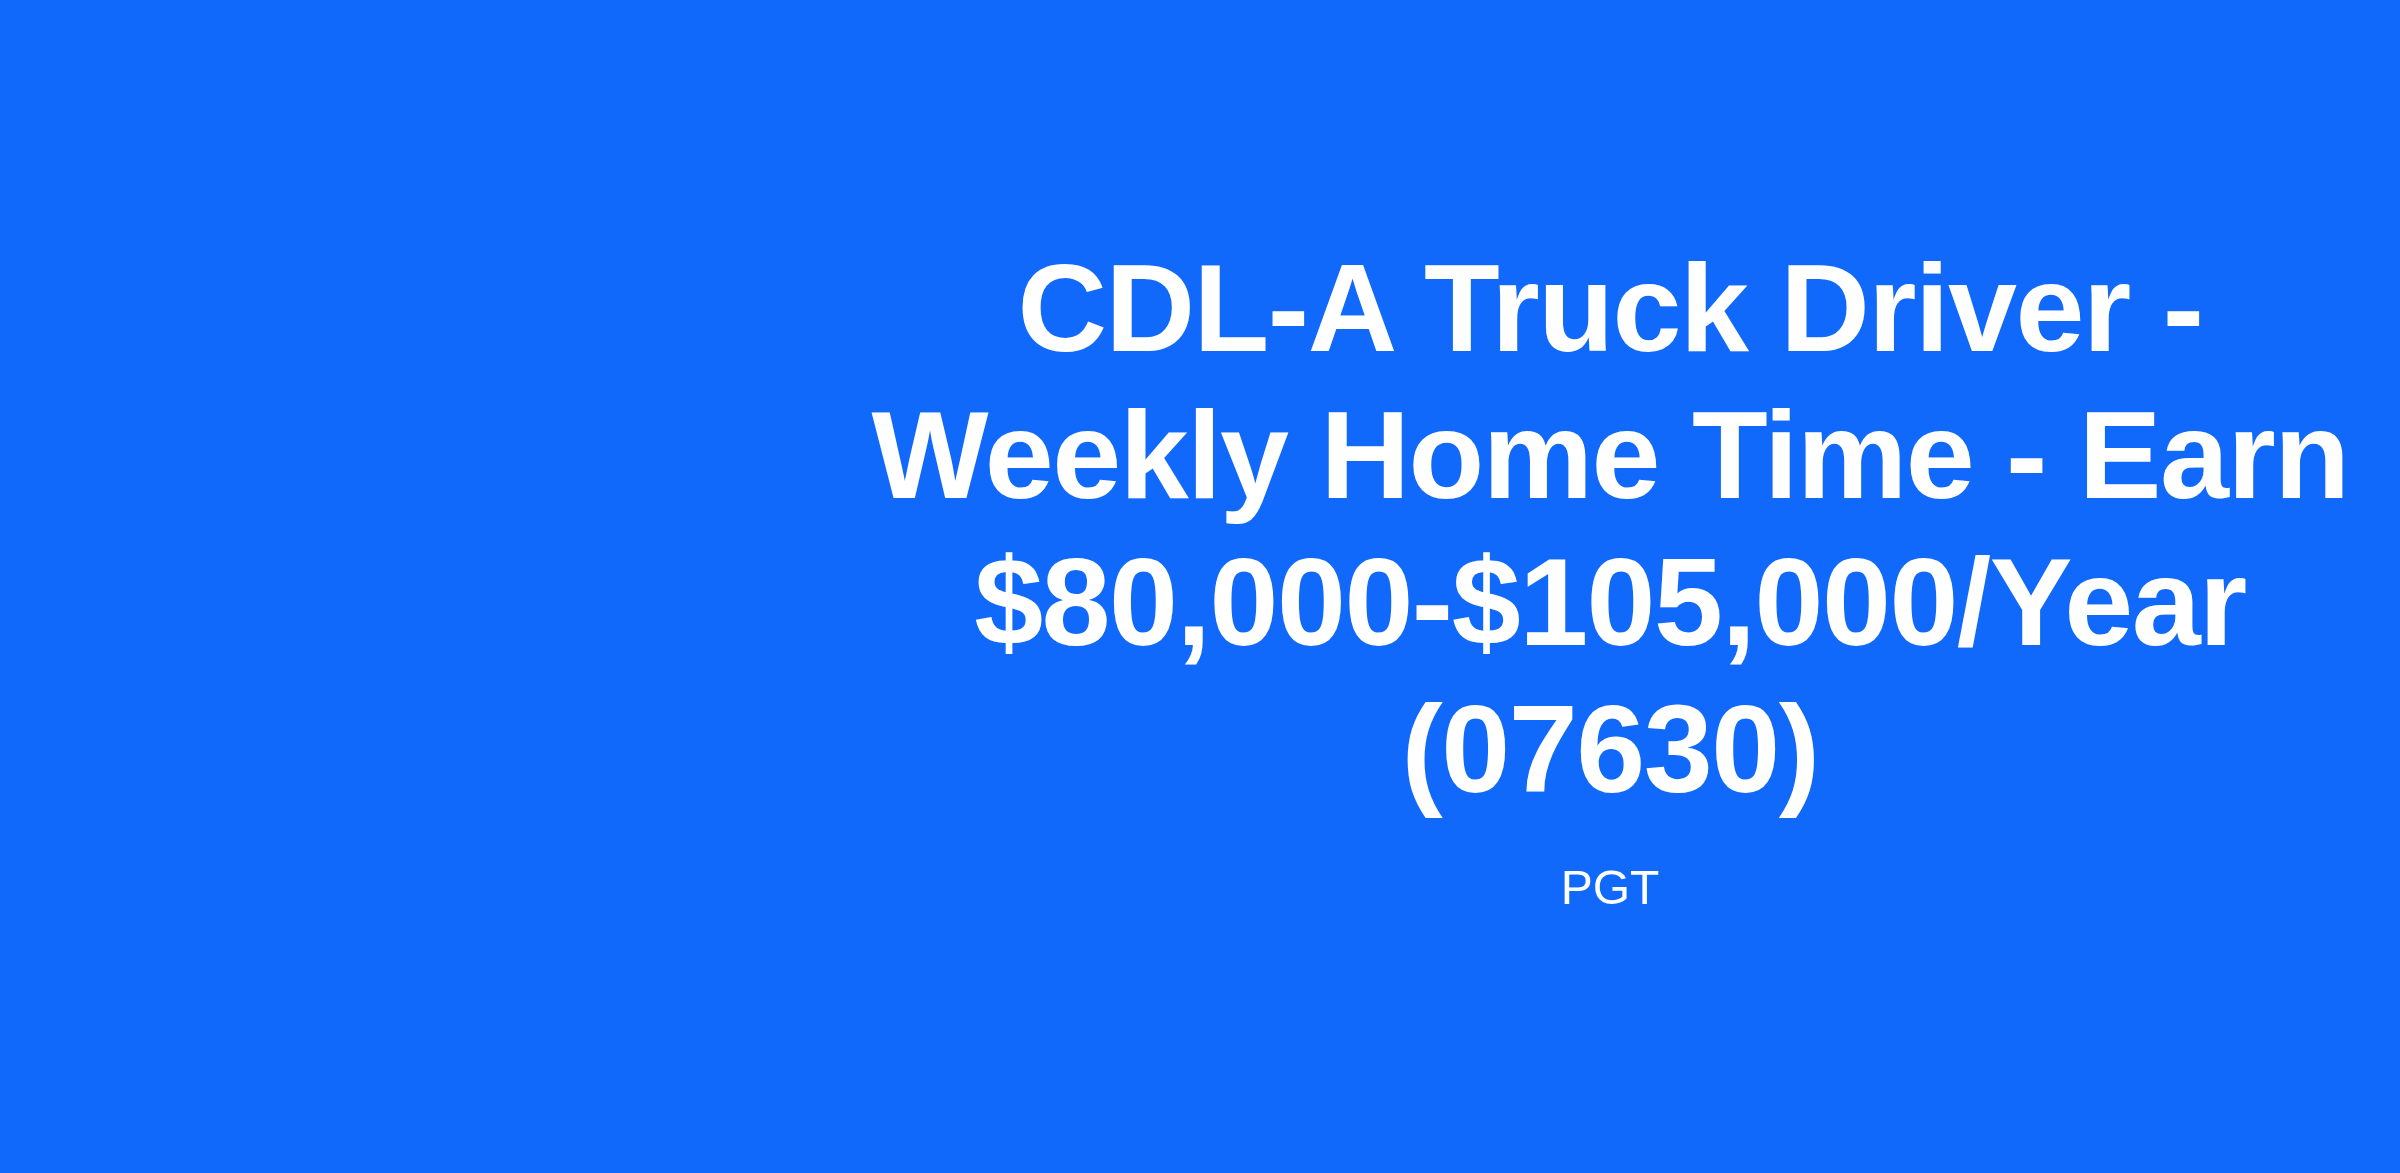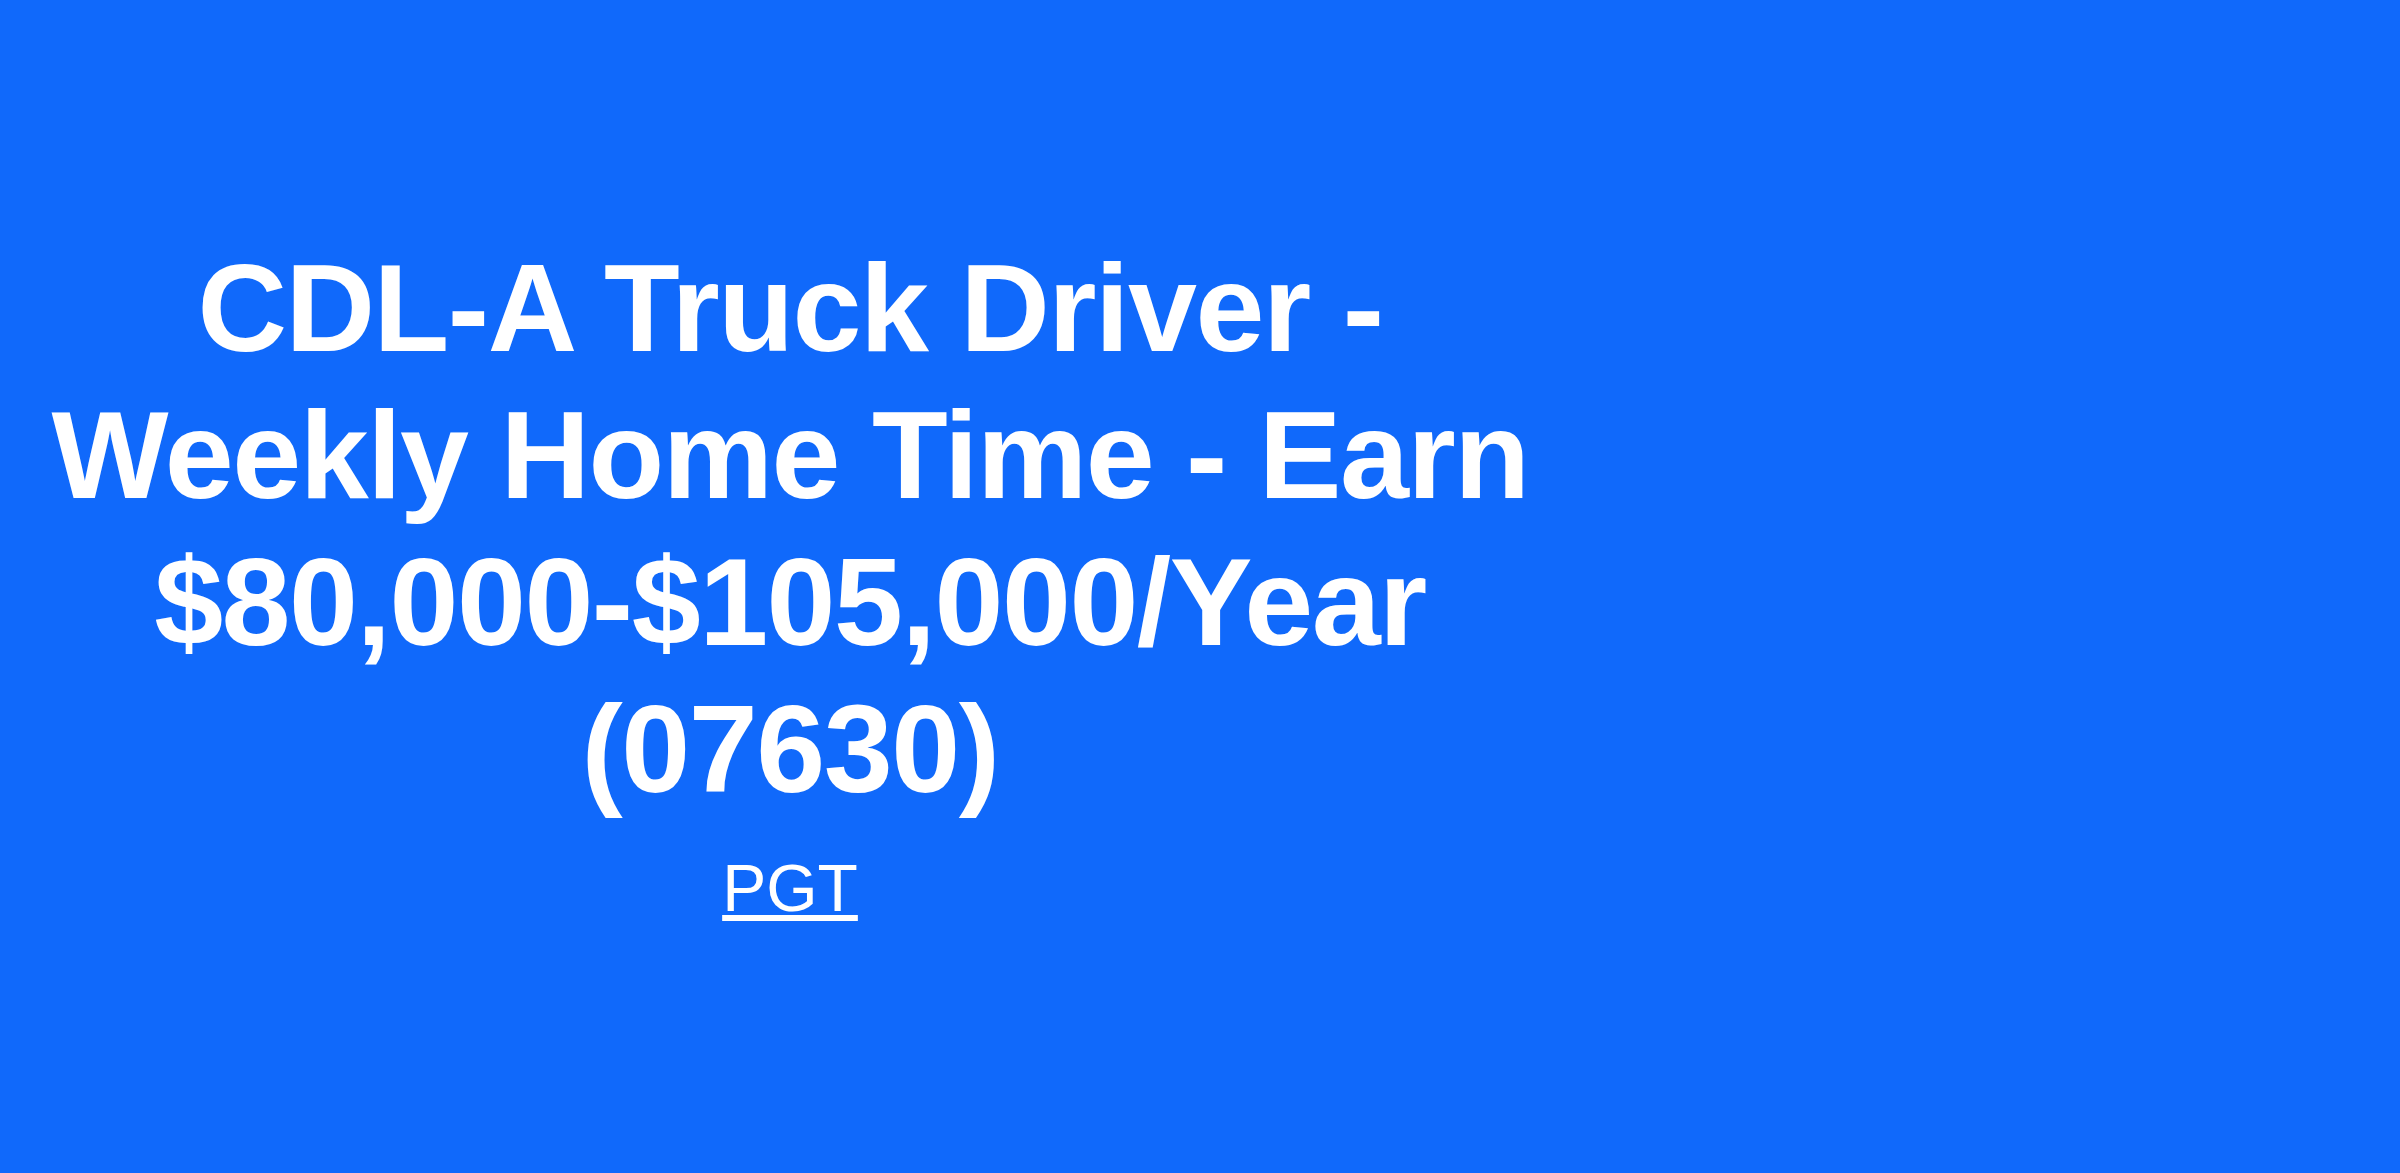--- a/index.html
+++ b/index.html
@@ -17,21 +17,21 @@
   }
 
   .card {
     position: relative;
     width: 2400px;
     height: 1173px;
     background: #1069fb;
     box-sizing: border-box;
     display: flex;
     flex-direction: column;
-    align-items: flex-start;
+    align-items: flex-end;
     justify-content: center;
   }
 
   .content {
     width: 1580px;
     display: flex;
     flex-direction: column;
     align-items: center;
     text-align: center;
     transform: translateY(-6px);
@@ -48,26 +48,25 @@
     text-align: center;
     max-width: 1560px;
     word-wrap: break-word;
   }
 
   .company-name {
     margin: 0;
     padding: 0;
     margin-top: 26px;
     color: #ffffff;
-    font-size: 66px;
+    font-size: 48px;
     font-weight: 400;
     line-height: 78px;
     letter-spacing: 0px;
     text-align: center;
-    text-decoration: underline;
   }
 </style>
 </head>
 <body>
 
 <div class="card">
 
   <div class="content">
 
     <h1 class="job-title">CDL-A Truck Driver - Weekly Home Time - Earn $80,000-$105,000/Year (07630)</h1>

